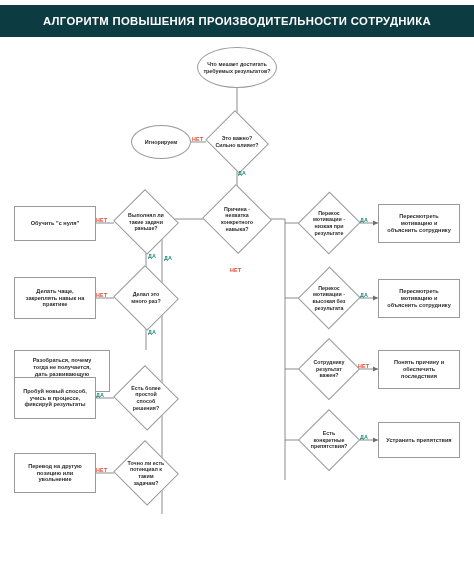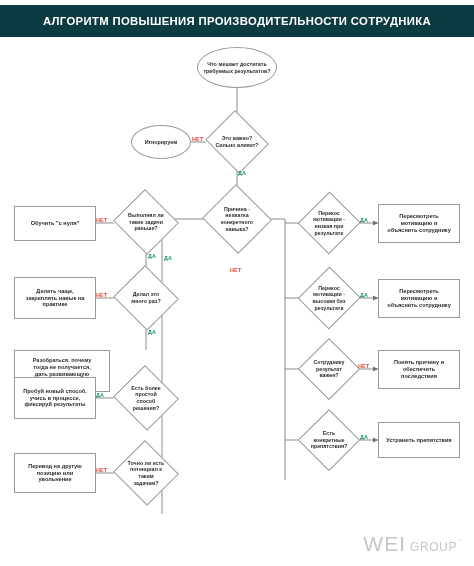--- a/index.html
+++ b/index.html
@@ -379,20 +379,15 @@
     <div class="elabel yes" style="left:148px; top:292px;">ДА</div>
 
     <div class="elabel yes" style="left:96px;  top:355px;">ДА</div>
     <div class="elabel no" style="left:96px;  top:430px;">НЕТ</div>
 
     <div class="elabel yes" style="left:360px; top:180px;">ДА</div>
     <div class="elabel yes" style="left:360px; top:255px;">ДА</div>
     <div class="elabel no" style="left:358px; top:326px;">НЕТ</div>
     <div class="elabel yes" style="left:360px; top:397px;">ДА</div>
 
-    <div id="logo">
-      <span id="logo-wei">WEI</span>
-      <span id="logo-group">GROUP</span>
-      <span id="logo-tm">™</span>
-    </div>
 
   </div>
 </div>
 
 </body></html>

